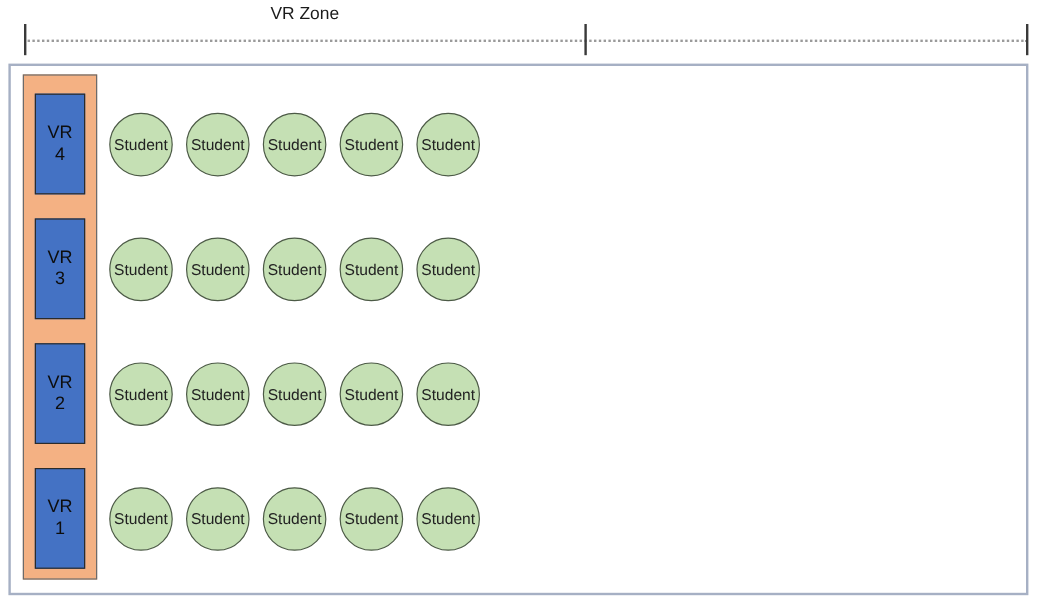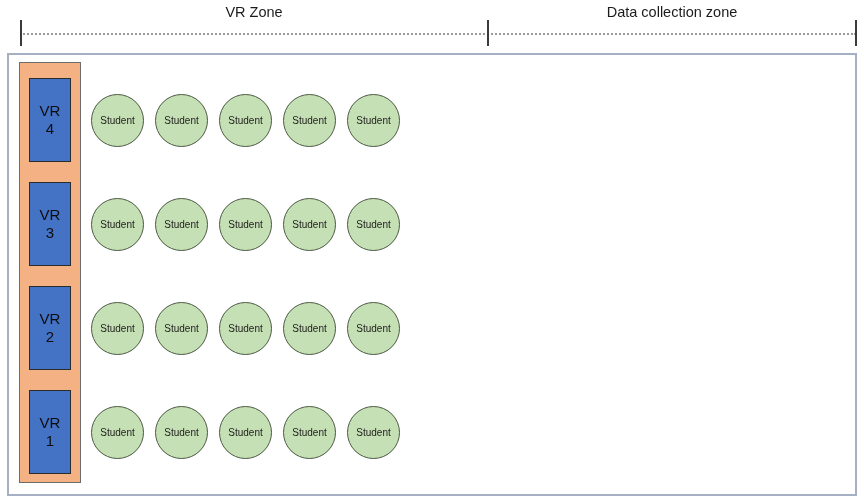--- a/index.html
+++ b/index.html
@@ -113,21 +113,21 @@
     position: absolute;
     width: 53px;
     height: 53px;
     border-radius: 50%;
     background: #c5e0b4;
     border: 1.2px solid #4c5a46;
     box-sizing: border-box;
     display: flex;
     align-items: center;
     justify-content: center;
-    font-size: 10px;
+    font-size: 13px;
     color: #222222;
   }
 
   
   .area-box {
     position: absolute;
     left: 573px;
     width: 260px;
     height: 97px;
     background: #f4b183;
@@ -146,21 +146,20 @@
 <body>
 
 <div id="stage">
 
   <div class="zone-header">
     <div class="zone-dotted-line"></div>
     <div class="zone-tick tick-left"></div>
     <div class="zone-tick tick-middle"></div>
     <div class="zone-tick tick-right"></div>
     <div class="zone-label zone-label-vr">VR Zone</div>
-    <div class="zone-label zone-label-data">Data collection zone</div>
   </div>
 
   <div class="room-frame"></div>
 
   <div class="vr-strip"></div>
 
   <div class="vr-booth vr-booth-4">
     <span>VR</span>
     <span>4</span>
   </div>

